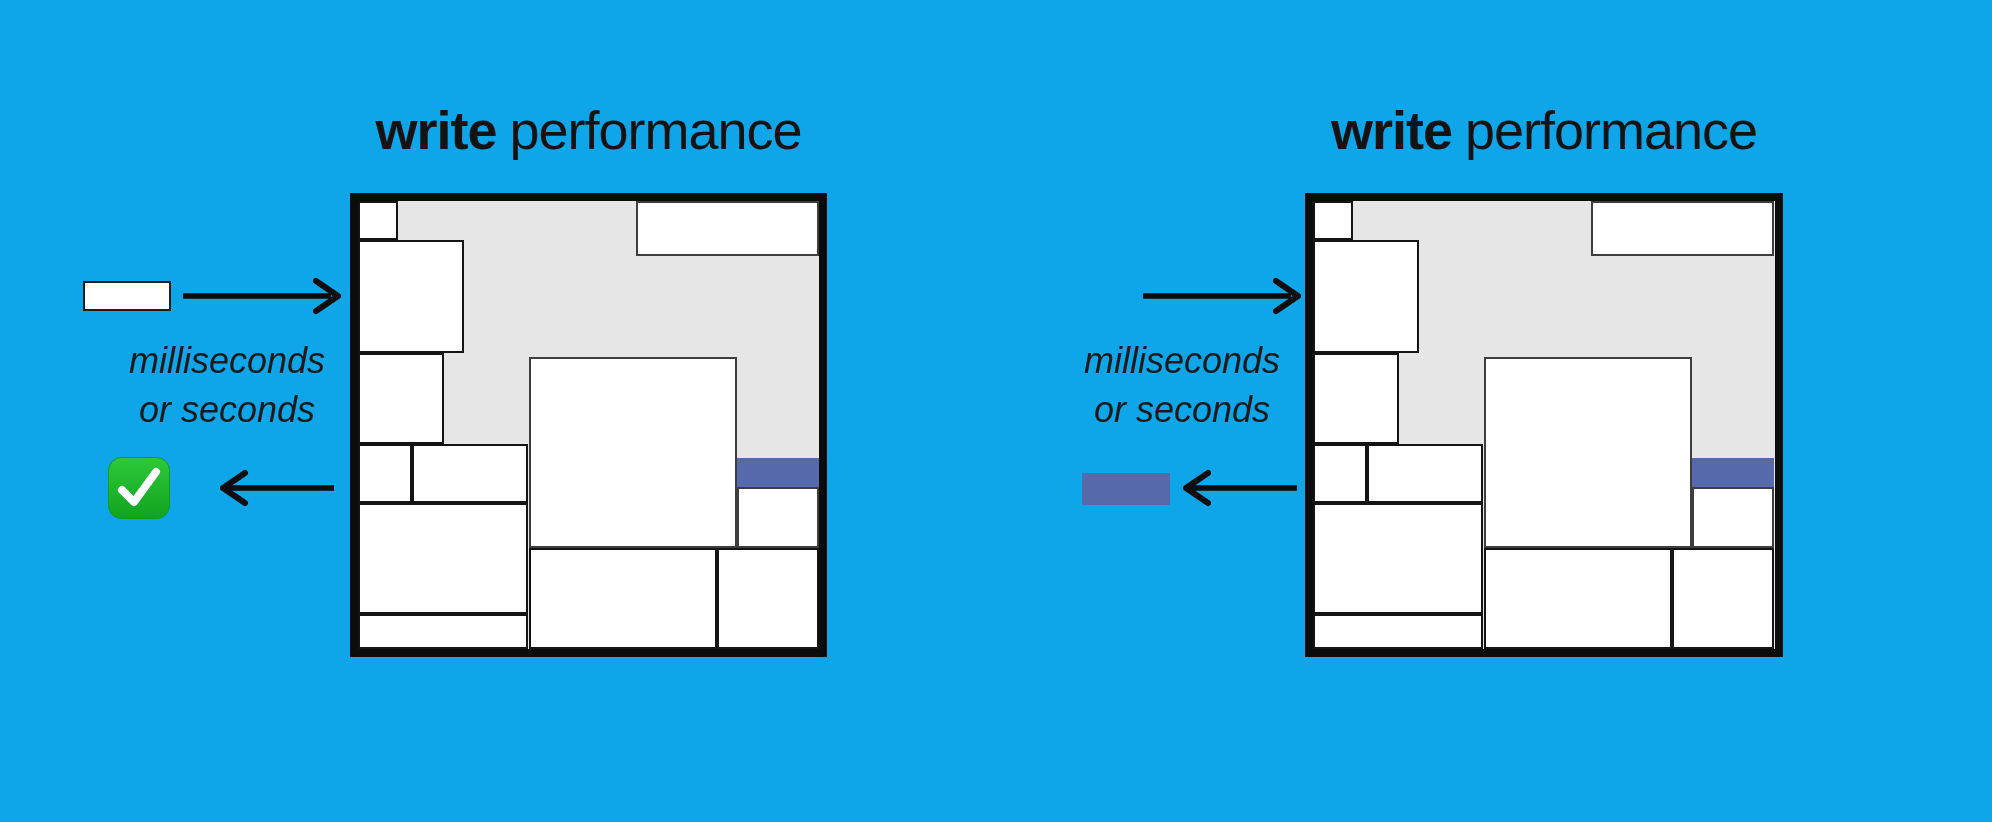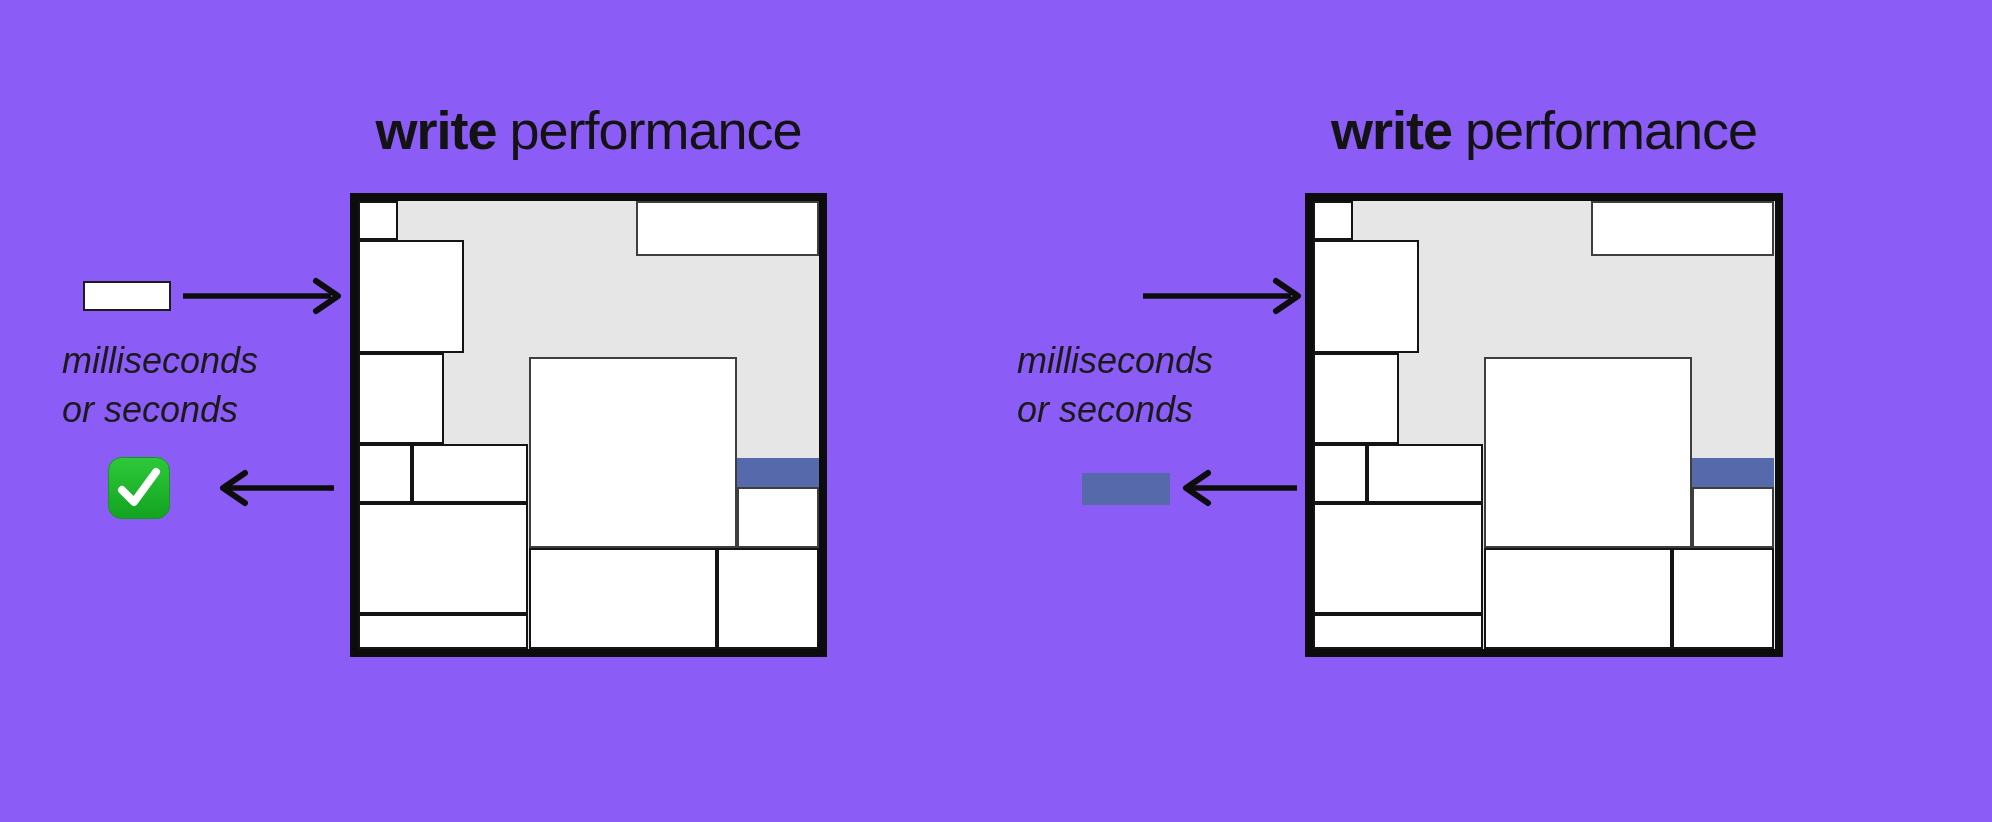--- a/index.html
+++ b/index.html
@@ -7,21 +7,21 @@
     --gray:#e6e6e7;
     --outer:#0c0c0c;
     --blk-border:#141414;
     --blk-border-soft:#3e3e3e;
     --arrow:#0d0d0d;
     --title:#131313;
     --label:#1a1a1a;
   }
   html,body{margin:0;padding:0;background:#fff;}
   .stage{
-    position:relative;width:1992px;height:822px;background:#8b5cf6;
+    position:relative;width:1992px;height:822px;background:#0ea5e9;
     font-family:"Liberation Sans",sans-serif;overflow:hidden;
   }
   .title{
     position:absolute;margin:0;font-size:54px;line-height:60px;font-weight:400;
     letter-spacing:-1px;color:var(--title);text-align:center;white-space:nowrap;
   }
   .title .bold{font-weight:700;margin-right:13px;}
   #title-write{left:350px;top:100px;width:477px;}
   #title-read{left:1305px;top:100px;width:478px;}
 
@@ -42,21 +42,21 @@
     position:absolute;left:1082px;top:473px;width:88px;height:32px;
     background:var(--highlight);
   }
   .arrow{position:absolute;color:var(--arrow);display:block;}
   #arrow-in-write{left:181px;top:276px;}
   #arrow-out-write{left:218px;top:468px;}
   #arrow-in-read{left:1141px;top:276px;}
   #arrow-out-read{left:1181px;top:468px;}
 
   .label{
-    position:absolute;width:330px;font-style:italic;
+    position:absolute;width:330px;text-align:center;font-style:italic;
     font-size:36px;line-height:49px;color:var(--label);
   }
   #label-write{left:62px;top:336px;}
   #label-read{left:1017px;top:336px;}
 
   .check{position:absolute;left:108px;top:457px;width:62px;height:62px;}
 </style>
 </head>
 <body>
 

